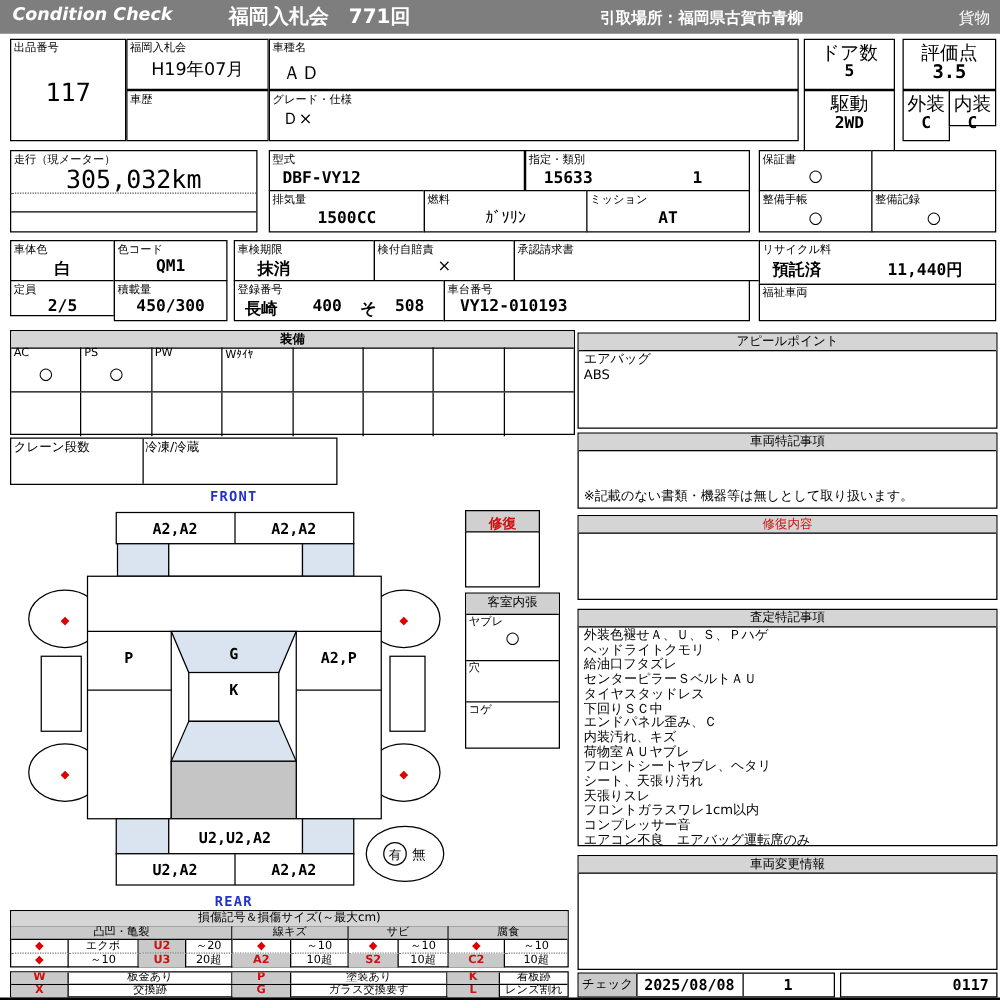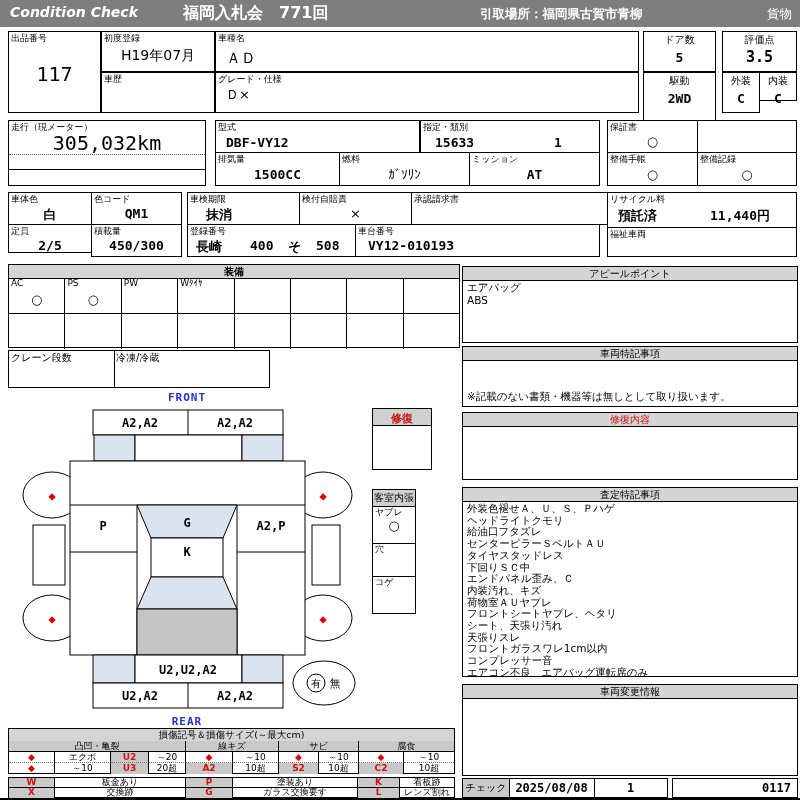--- a/index.html
+++ b/index.html
@@ -1,21 +1,21 @@
 <!DOCTYPE html>
 <html><head>
 <meta charset="utf-8">
 <style>
   html,body{margin:0;padding:0;background:#fff;}
   #page{position:relative;width:800px;height:800px;background:#fff;overflow:hidden;
         font-family:"DejaVu Sans","Liberation Sans",sans-serif;color:#000;}
   .abs{position:absolute;}
   .cell{position:absolute;border:1px solid #000;background:#fff;box-sizing:border-box;}
   .l{position:absolute;top:0;left:2px;font-size:9px;white-space:nowrap;}
-  .lc{position:absolute;top:1px;left:0;right:0;text-align:center;font-size:10px;white-space:nowrap;}
+  .lc{position:absolute;top:1px;left:0;right:0;text-align:center;font-size:15px;white-space:nowrap;}
   .v{position:absolute;font-weight:bold;font-size:13px;white-space:nowrap;}
   .ctr{left:0;right:0;text-align:center;}
   .mono{font-family:"DejaVu Sans Mono","DejaVu Sans",sans-serif;}
   .topbar{position:absolute;left:0;top:0;width:800px;height:27px;background:#7e7e7e;color:#fff;}
   .hdrbar{position:absolute;left:0;top:0;right:0;height:13px;background:#d5d5d5;
           border-bottom:1px solid #000;text-align:center;font-weight:bold;font-size:10px;line-height:13px;}
   .red{color:#cc1111;}
   .eq-row{position:absolute;left:0;right:0;display:flex;}
   .eq-cell{flex:1;border-right:1px solid #000;position:relative;box-sizing:border-box;}
   .eq-cell:last-child{border-right:none;}
@@ -40,21 +40,21 @@
     <span class="abs" style="left:183px;top:3px;font-size:16px;font-weight:bold;">福岡入札会　771回</span>
     <span class="abs" style="left:480px;top:6px;font-size:12.5px;font-weight:bold;">引取場所：福岡県古賀市青柳</span>
     <span class="abs" style="right:8px;top:6px;font-size:12.5px;">貨物</span>
   </div>
 
   <div class="cell" style="left:8px;top:31px;width:93px;height:82px;">
     <span class="l">出品番号</span>
     <div class="v ctr mono" style="top:30px;font-size:20px;font-weight:normal;">117</div>
   </div>
   <div class="cell" style="left:101px;top:31px;width:114px;height:41px;">
-    <span class="l">初度登録</span>
+    <span class="l">福岡入札会</span>
     <div class="v ctr" style="top:15px;font-size:14px;font-weight:normal;">H19年07月</div>
   </div>
   <div class="cell" style="left:101px;top:72px;width:114px;height:41px;">
     <span class="l">車歴</span>
     <div class="v" style="top:16px;left:8px;"></div>
   </div>
   <div class="cell" style="left:215px;top:31px;width:424px;height:41px;">
     <span class="l">車種名</span>
     <div class="v" style="top:17px;left:10px;font-size:15px;font-weight:normal;">ＡＤ</div>
   </div>
@@ -281,21 +281,21 @@
     <circle cx="308" cy="293" r="9" fill="none" stroke="#000"></circle>
     <text x="308" y="297" text-anchor="middle" font-size="10">有</text>
     <text x="327" y="297" text-anchor="middle" font-size="11">無</text>
   </svg>
 
   <div class="cell" style="left:372px;top:408px;width:60px;height:18px;background:#d0d0d0;">
     <div class="v ctr red" style="top:2px;font-size:11px;">修復</div>
   </div>
   <div class="cell" style="left:372px;top:425px;width:60px;height:45px;"></div>
 
-  <div class="cell" style="left:372px;top:489px;width:44px;height:125px;">
+  <div class="cell" style="left:372px;top:474px;width:76px;height:125px;">
     <div class="hdrbar" style="height:16px;line-height:16px;font-weight:normal;background:#d0d0d0;">客室内張</div>
     <div class="abs" style="left:0;right:0;top:16px;height:37px;border-bottom:1px solid #000;">
       <span class="l">ヤブレ</span>
       <div class="v ctr" style="top:12px;font-weight:normal;">○</div>
     </div>
     <div class="abs" style="left:0;right:0;top:53px;height:33px;border-bottom:1px solid #000;">
       <span class="l">穴</span>
       <div class="v ctr" style="top:12px;font-weight:normal;"></div>
     </div>
     <div class="abs" style="left:0;right:0;top:86px;height:37px;">

